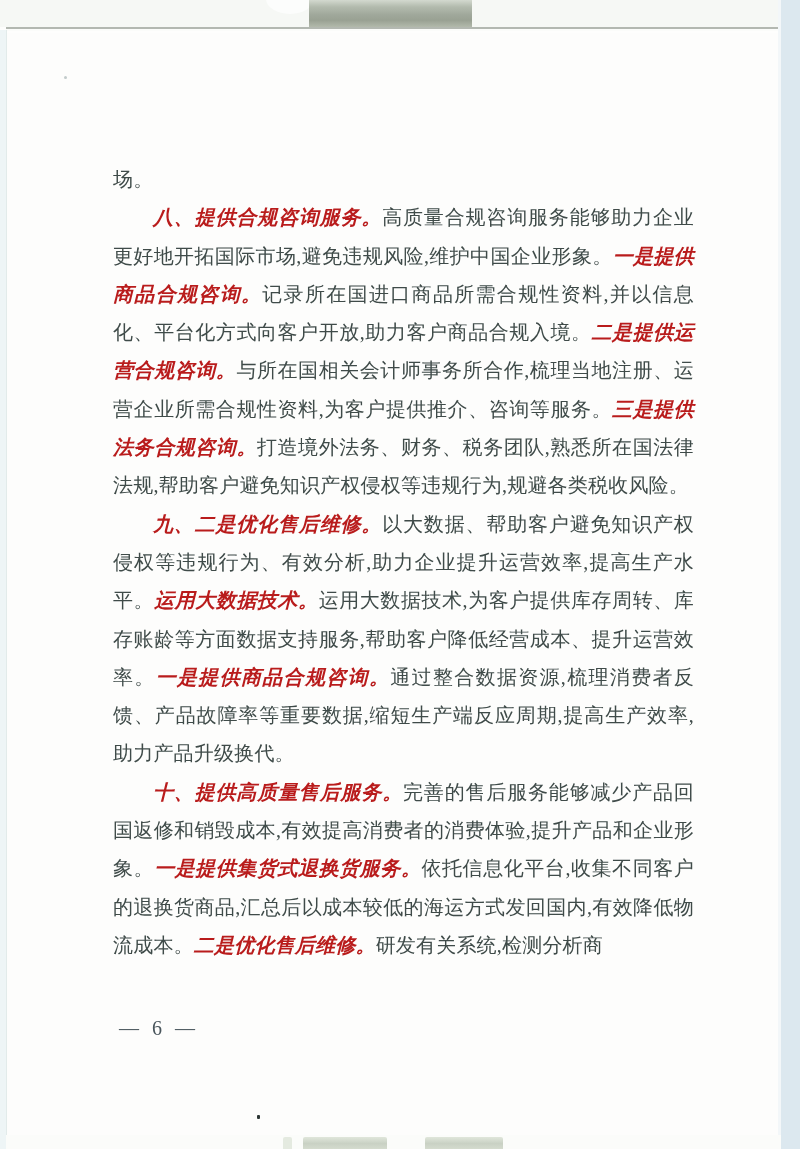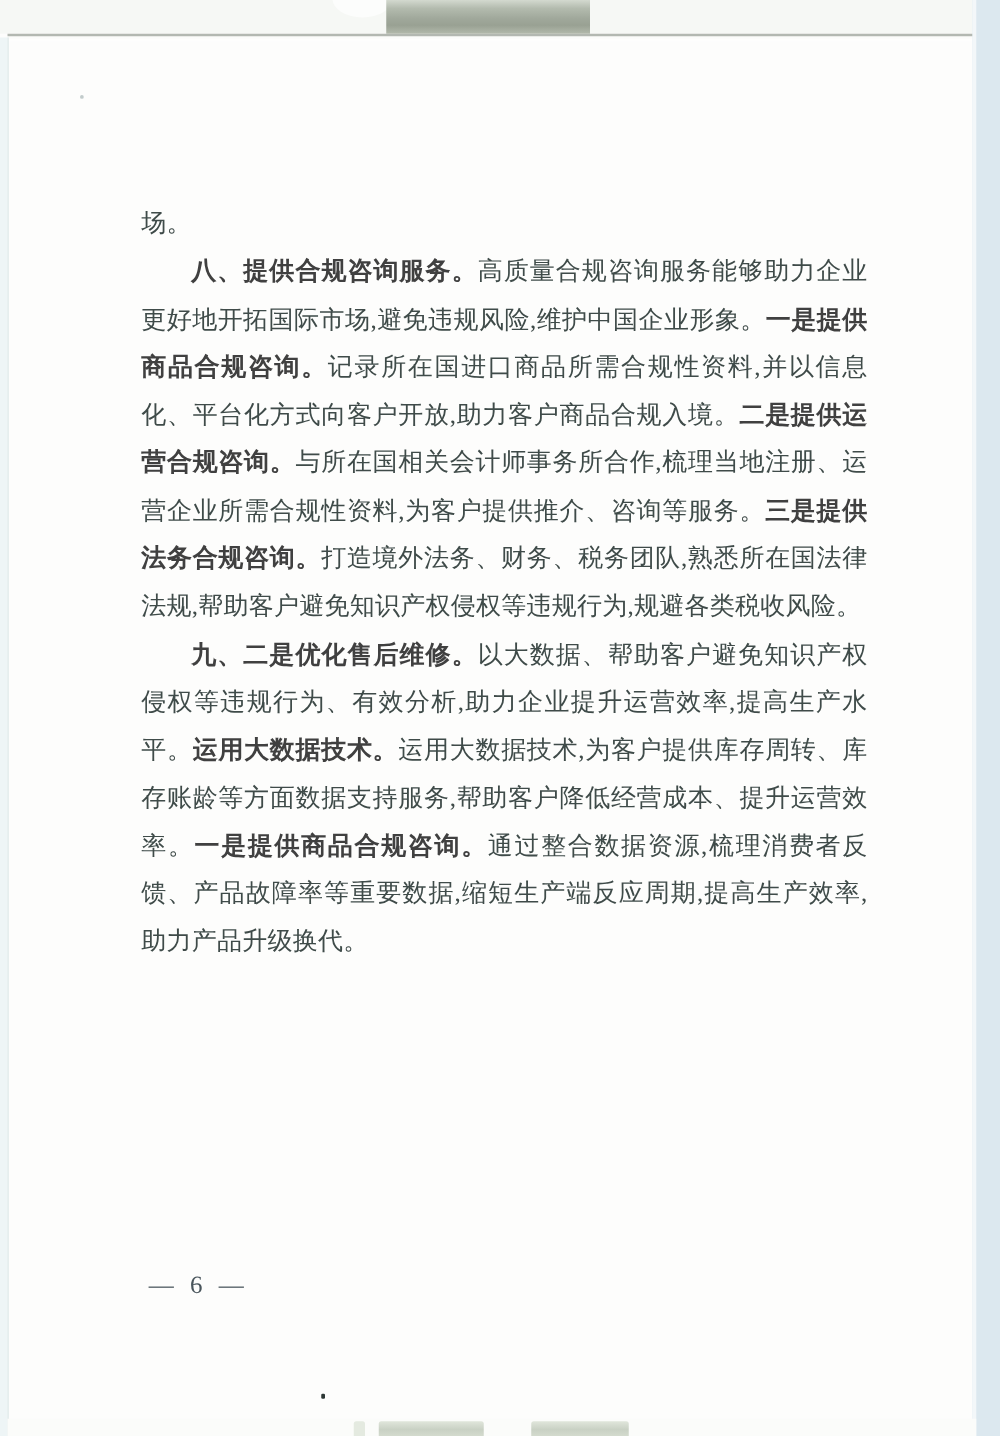--- a/index.html
+++ b/index.html
@@ -61,21 +61,21 @@
     position:absolute;left:113px;top:160px;width:581px;
     font-size:20px;line-height:38.3px;
     color:#3f4b49;
     text-align:justify;
     text-justify:inter-character;
     letter-spacing:0.2px;
   }
   .para{margin:0;text-indent:2em;}
   .para.no-indent{text-indent:0;}
   .run-bold{
-    font-weight:bold;color:#404040;
+    font-weight:bold;color:#b91c1c;font-style:italic;
   }
   .page-footer{
     position:absolute;left:119px;top:1017px;
     font-size:20px;color:#49555c;
     letter-spacing:1px;word-spacing:6px;
   }
 </style>
 </head>
 <body>
 
@@ -95,16 +95,17 @@
 <div class="speck-faint"></div>
 
 <main class="text-block">
 
   <p class="para no-indent"><span>场。</span></p>
 
   <p class="para"><span class="run-bold">八、提供合规咨询服务。</span><span>高质量合规咨询服务能够助力企业更好地开拓国际市场,避免违规风险,维护中国企业形象。</span><span class="run-bold">一是提供商品合规咨询。</span><span>记录所在国进口商品所需合规性资料,并以信息化、平台化方式向客户开放,助力客户商品合规入境。</span><span class="run-bold">二是提供运营合规咨询。</span><span>与所在国相关会计师事务所合作,梳理当地注册、运营企业所需合规性资料,为客户提供推介、咨询等服务。</span><span class="run-bold">三是提供法务合规咨询。</span><span>打造境外法务、财务、税务团队,熟悉所在国法律法规,帮助客户避免知识产权侵权等违规行为,规避各类税收风险。</span></p>
 
   <p class="para"><span class="run-bold">九、二是优化售后维修。</span><span>以大数据、帮助客户避免知识产权侵权等违规行为、有效分析,助力企业提升运营效率,提高生产水平。</span><span class="run-bold">运用大数据技术。</span><span>运用大数据技术,为客户提供库存周转、库存账龄等方面数据支持服务,帮助客户降低经营成本、提升运营效率。</span><span class="run-bold">一是提供商品合规咨询。</span><span>通过整合数据资源,梳理消费者反馈、产品故障率等重要数据,缩短生产端反应周期,提高生产效率,助力产品升级换代。</span></p>
 
+  <p class="para"><span class="run-bold">十、提供高质量售后服务。</span><span>完善的售后服务能够减少产品回国返修和销毁成本,有效提高消费者的消费体验,提升产品和企业形象。</span><span class="run-bold">一是提供集货式退换货服务。</span><span>依托信息化平台,收集不同客户的退换货商品,汇总后以成本较低的海运方式发回国内,有效降低物流成本。</span><span class="run-bold">二是优化售后维修。</span><span>研发有关系统,检测分析商</span></p>
 
 </main>
 
 <div class="page-footer">— 6 —</div>
 
 </body></html>

